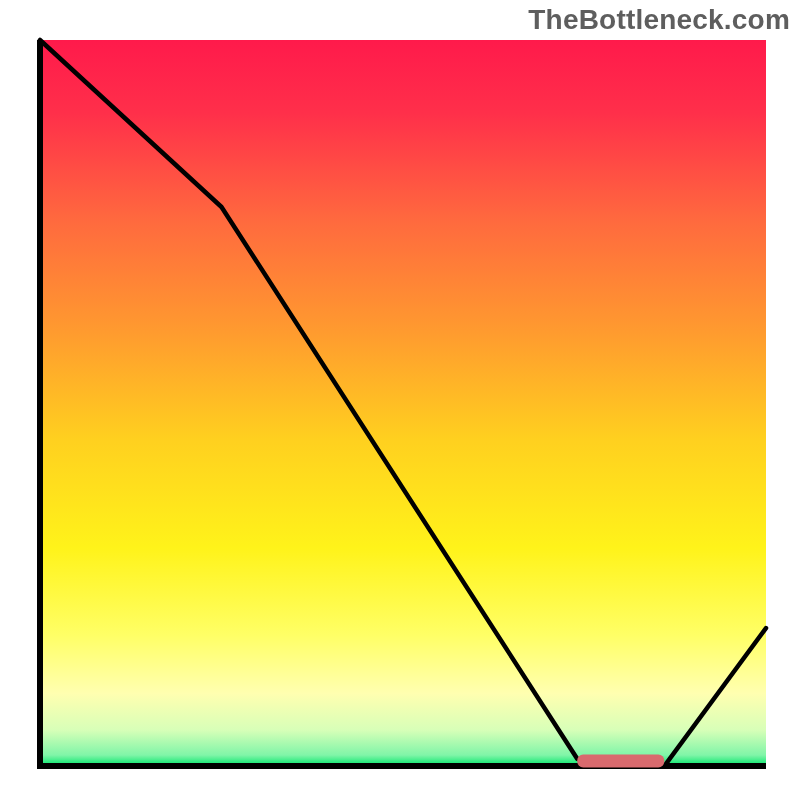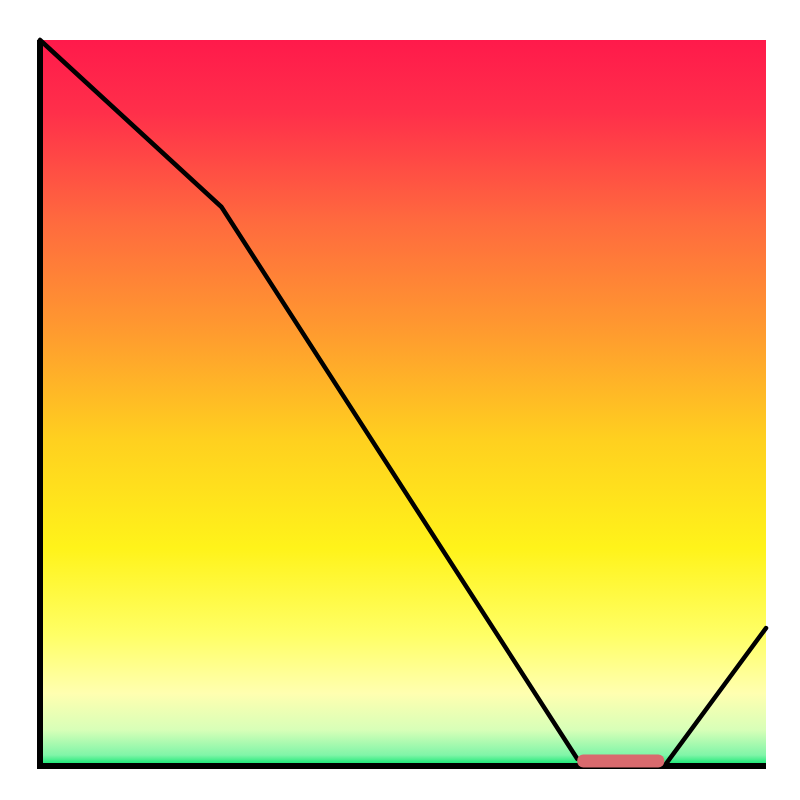--- a/index.html
+++ b/index.html
@@ -31,20 +31,21 @@
     left: 0;
     width: 800px;
     height: 800px;
   }
 </style>
 </head>
 <body>
 
 <div class="container">
 
+  <div class="watermark">TheBottleneck.com</div>
 
   <svg class="chart" viewBox="0 0 800 800">
     <defs>
       <linearGradient id="bg-grad" x1="0" y1="0" x2="0" y2="1">
           <stop offset="0%" stop-color="#ff1a4b"></stop>
           <stop offset="10%" stop-color="#ff2f4a"></stop>
           <stop offset="25%" stop-color="#ff6a3e"></stop>
           <stop offset="40%" stop-color="#ff9a2f"></stop>
           <stop offset="55.00000000000001%" stop-color="#ffd01f"></stop>
           <stop offset="70%" stop-color="#fff31a"></stop>

